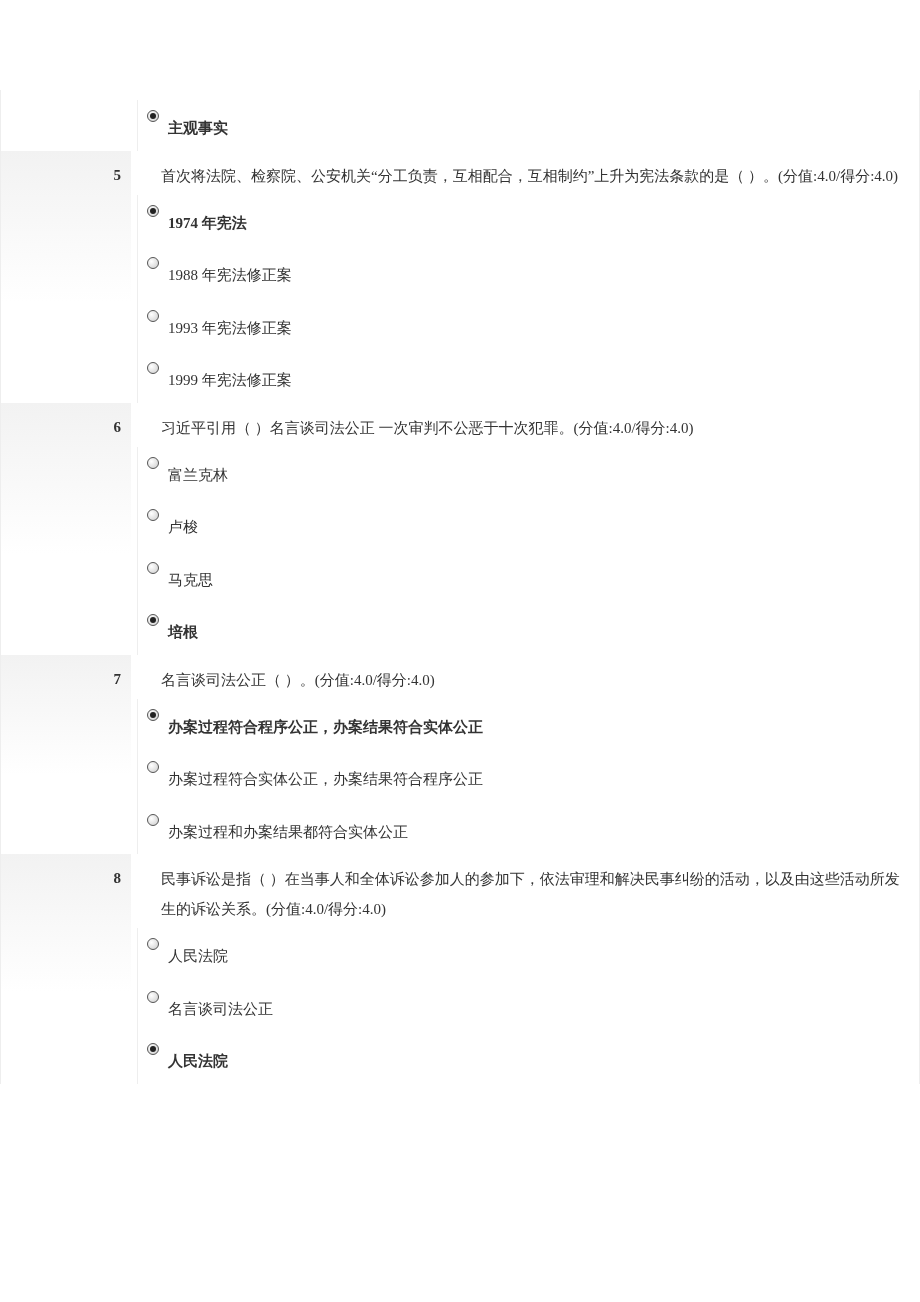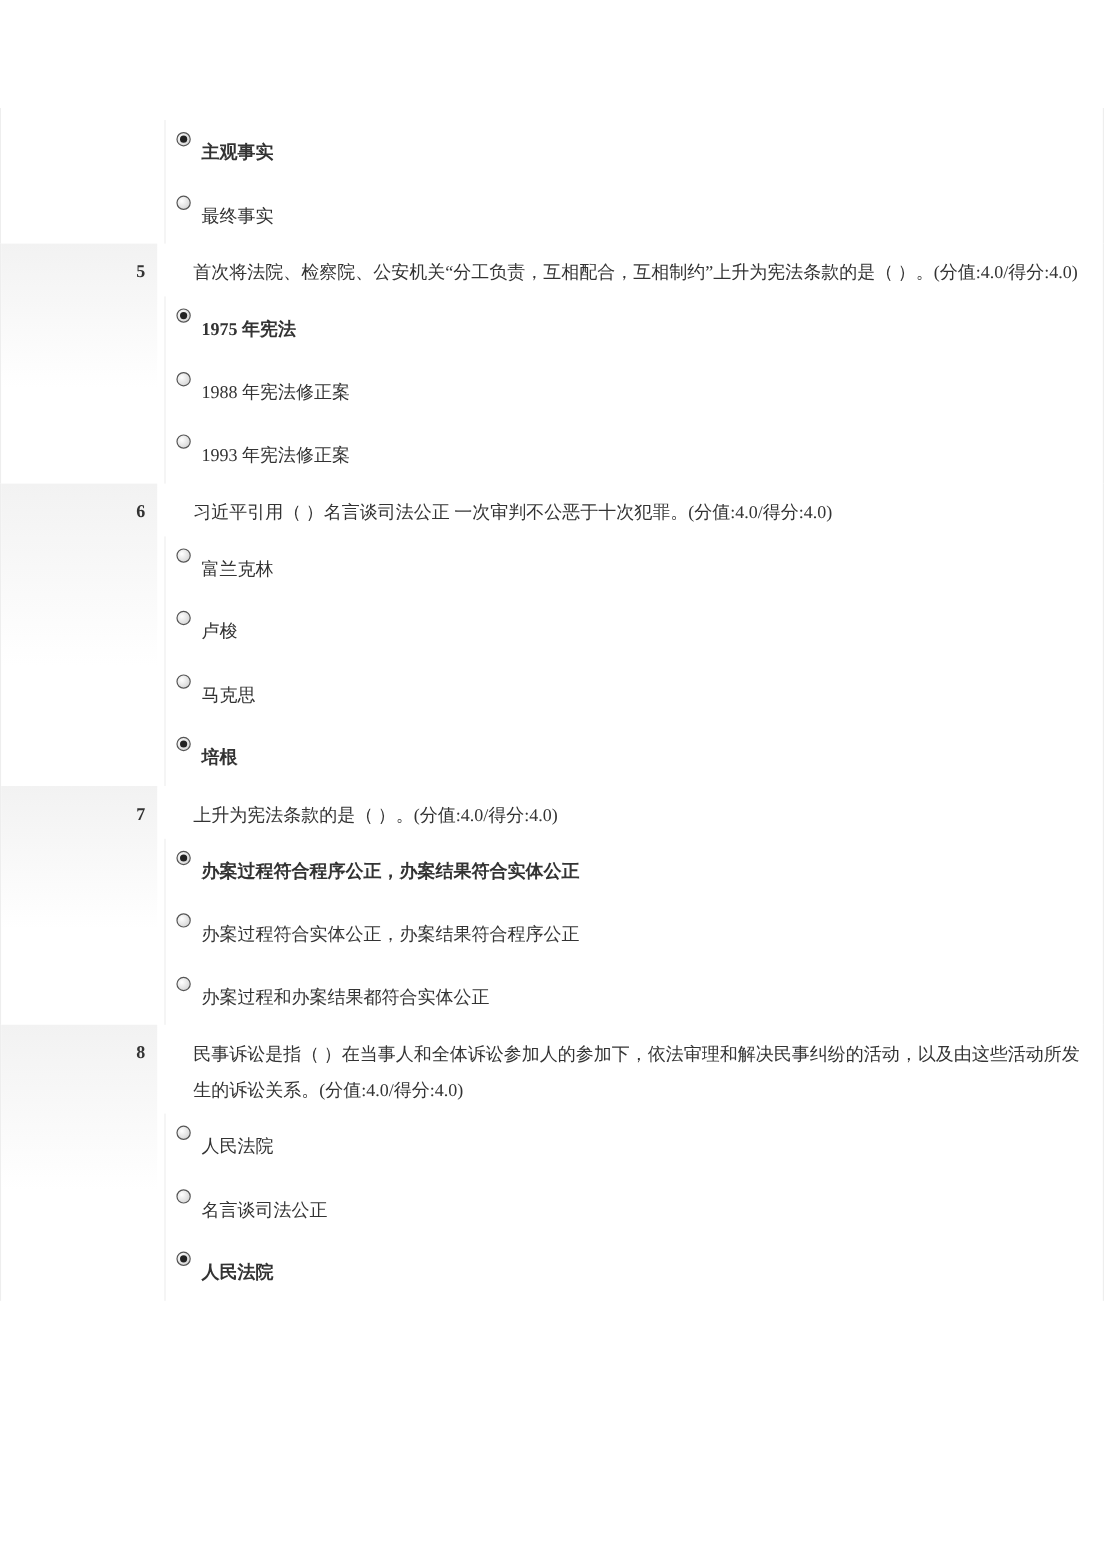--- a/index.html
+++ b/index.html
@@ -94,53 +94,53 @@
   <div class="quiz-block options-only">
     <div class="q-num-col"></div>
     <div class="q-body">
       <div class="options">
         <div class="opt-row">
           <div class="radio-cell">
               <span class="radio checked"></span>
             </div>
           <div class="opt-label sel">主观事实</div>
         </div>
-        <div class="opt-row">
-          <div class="radio-cell">
-              <span class="radio"></span>
-            </div>
-          <div class="opt-label">最终事实</div>
-        </div>
       </div>
     </div>
   </div>
 
   <div class="quiz-block">
     <div class="q-num-col shaded">5</div>
     <div class="q-body">
       <div class="q-text">首次将法院、检察院、公安机关“分工负责，互相配合，互相制约”上升为宪法条款的是（  ）。(分值:4.0/得分:4.0)</div>
       <div class="options">
         <div class="opt-row">
           <div class="radio-cell">
               <span class="radio checked"></span>
             </div>
-          <div class="opt-label sel">1975 年宪法</div>
+          <div class="opt-label sel">1974 年宪法</div>
         </div>
         <div class="opt-row">
           <div class="radio-cell">
               <span class="radio"></span>
             </div>
           <div class="opt-label">1988 年宪法修正案</div>
         </div>
         <div class="opt-row">
           <div class="radio-cell">
               <span class="radio"></span>
             </div>
           <div class="opt-label">1993 年宪法修正案</div>
         </div>
+        <div class="opt-row">
+          <div class="radio-cell">
+              <span class="radio"></span>
+            </div>
+          <div class="opt-label">1999 年宪法修正案</div>
+        </div>
       </div>
     </div>
   </div>
 
   <div class="quiz-block">
     <div class="q-num-col shaded">6</div>
     <div class="q-body">
       <div class="q-text">习近平引用（  ）名言谈司法公正 一次审判不公恶于十次犯罪。(分值:4.0/得分:4.0)</div>
       <div class="options">
         <div class="opt-row">
@@ -167,21 +167,21 @@
             </div>
           <div class="opt-label sel">培根</div>
         </div>
       </div>
     </div>
   </div>
 
   <div class="quiz-block">
     <div class="q-num-col shaded">7</div>
     <div class="q-body">
-      <div class="q-text">上升为宪法条款的是（  ）。(分值:4.0/得分:4.0)</div>
+      <div class="q-text">名言谈司法公正（  ）。(分值:4.0/得分:4.0)</div>
       <div class="options">
         <div class="opt-row">
           <div class="radio-cell">
               <span class="radio checked"></span>
             </div>
           <div class="opt-label sel">办案过程符合程序公正，办案结果符合实体公正</div>
         </div>
         <div class="opt-row">
           <div class="radio-cell">
               <span class="radio"></span>

